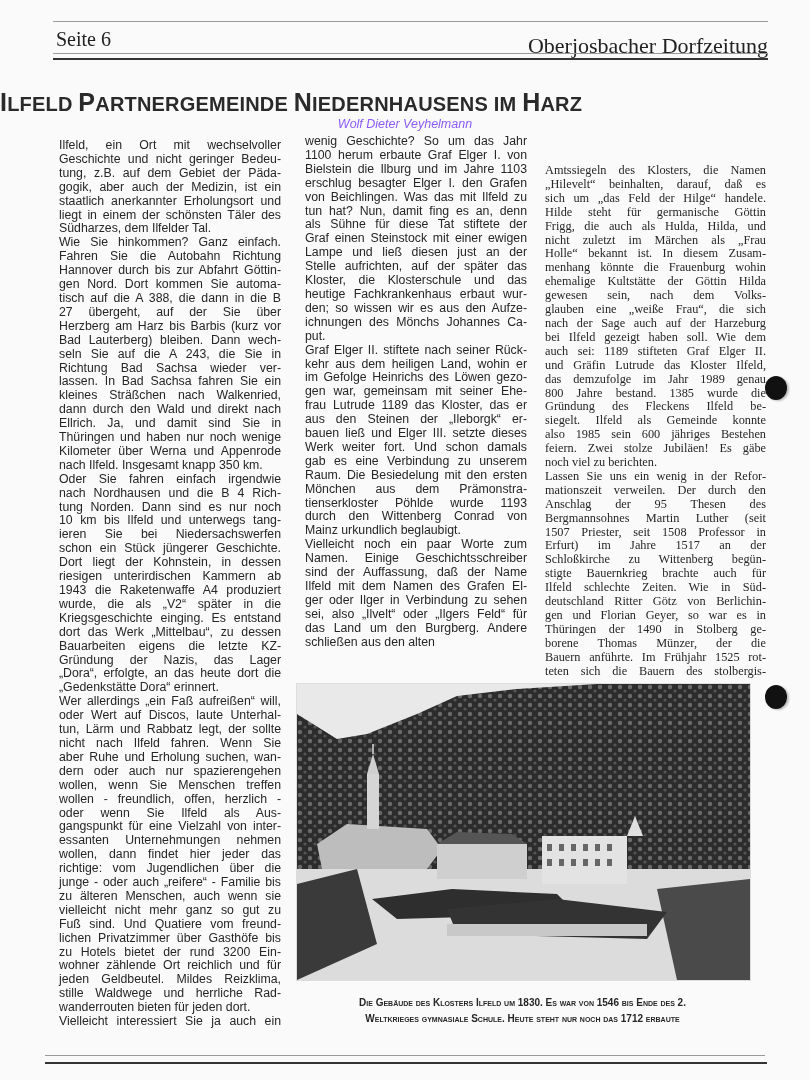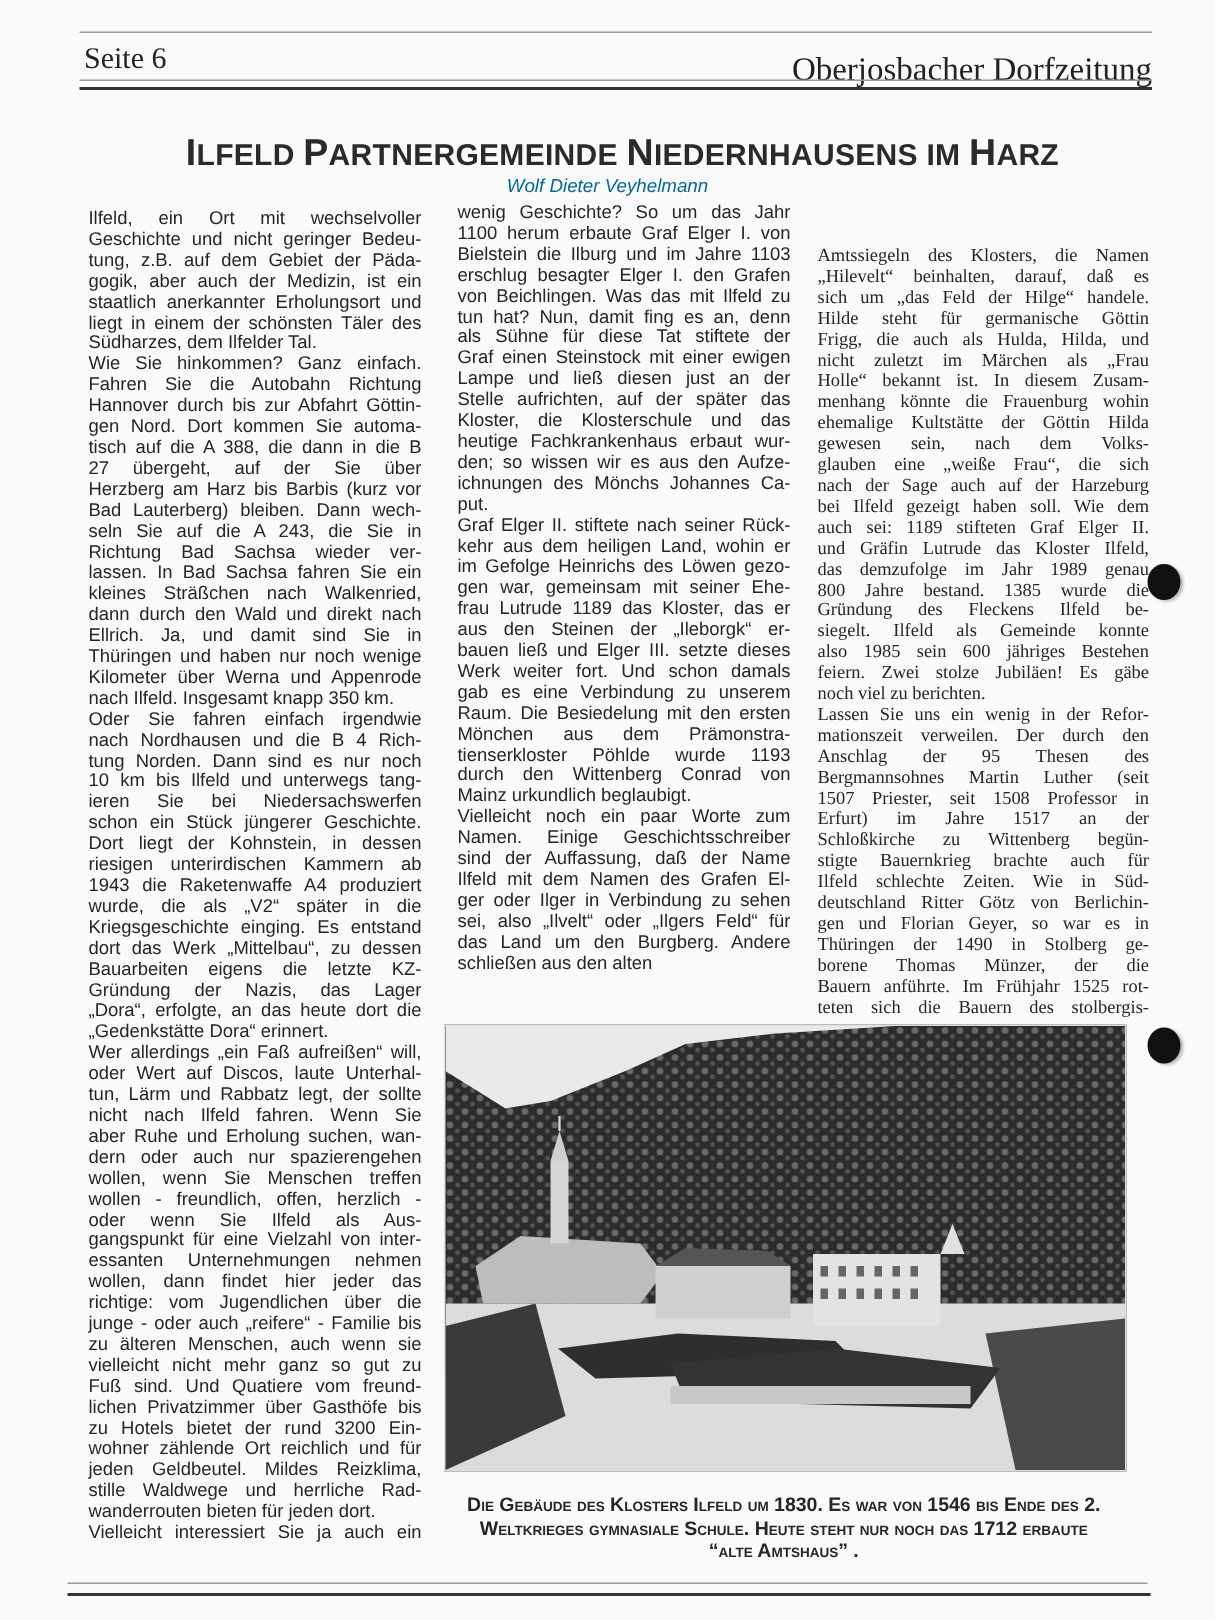--- a/index.html
+++ b/index.html
@@ -5,41 +5,41 @@
   html, body { margin: 0; padding: 0; }
   body {
     width: 810px; height: 1080px; background: #fafafa; position: relative; overflow: hidden;
     color: #222; font-family: "Liberation Sans", sans-serif;
   }
   .rule-thin { position: absolute; height: 1px; background: #9a9a9a; }
   .rule-thick { position: absolute; height: 2px; background: #333; }
   .header-left { position: absolute; left: 56px; top: 28px; font-family: "Liberation Serif", serif; font-size: 20px; color: #222; }
   .header-right { position: absolute; right: 42px; top: 33px; font-family: "Liberation Serif", serif; font-size: 22px; color: #222; }
   .title {
-    position: absolute; left: 0; width: 706px; top: 88px; text-align: right;
+    position: absolute; left: 0; width: 706px; top: 88px; text-align: left;
     font-family: "Liberation Sans", sans-serif; font-weight: bold; font-size: 20px;
     letter-spacing: 0.2px; color: #2a2a2a; font-variant: small-caps;
   }
   .title .cap { font-size: 25px; }
-  .author { position: absolute; left: 0; width: 810px; top: 117px; text-align: center; font-style: italic; font-size: 12.5px; color: #0369a1; }
+  .author { position: absolute; left: 0; width: 810px; top: 117px; text-align: center; font-style: italic; font-size: 12.5px; color: #8b5cf6; }
   .col {
     position: absolute; font-size: 12.3px; line-height: 13.9px; text-align: justify; color: #262626;
   }
   .col .ln { display: block; text-align: justify; text-align-last: justify; white-space: nowrap; }
   .col .ln.last { text-align-last: left; }
   #col1 { left: 59px; top: 139px; width: 222px; }
   #col2 { left: 305px; top: 135px; width: 222px; }
   #col3 { left: 545px; top: 164px; width: 221px; font-family: Liberation Serif, serif; }
   .figure {
     position: absolute; left: 296px; top: 683px; width: 453px; height: 296px;
     background: #3a3a3a; overflow: hidden; border: 1px solid #ddd;
   }
   .caption {
     position: absolute; left: 296px; width: 453px; top: 995px; text-align: center;
-    font-weight: bold; font-size: 13px; line-height: 15.5px; color: #262626; font-variant: small-caps;
+    font-weight: bold; font-size: 10px; line-height: 15.5px; color: #262626; font-variant: small-caps;
   }
   .punch { position: absolute; width: 22px; height: 24px; border-radius: 50%; background: #111; box-shadow: 2px 1px 2px #bbb; }
 </style>
 </head>
 <body>
 
 <div class="rule-thin" style="left:53px; top:21px; width:715px;"></div>
 <div class="header-left">Seite 6</div>
 <div class="header-right">Oberjosbacher Dorfzeitung</div>
 <div class="rule-thin" style="left:53px; top:53px; width:715px;"></div>
@@ -234,20 +234,19 @@
     <path d="M140 160 L160 148 L215 150 L230 160 Z" fill="#555"></path>
     <path d="M75 215 L155 205 L260 210 L280 230 L100 235 Z" fill="#2e2e2e"></path>
     <path d="M150 225 L260 215 L370 228 L350 255 L160 250 Z" fill="#333"></path>
     <rect x="150" y="240" width="200" height="12" fill="#c8c8c8"></rect>
   </svg>
 </div>
 
 <div class="caption">
   <div>Die Gebäude des Klosters Ilfeld um 1830. Es war von 1546 bis Ende des 2.</div>
   <div>Weltkrieges gymnasiale Schule. Heute steht nur noch das 1712 erbaute</div>
-  <div>“alte Amtshaus” .</div>
 </div>
 
 <div class="punch" style="left:765px; top:376px;"></div>
 <div class="punch" style="left:765px; top:685px;"></div>
 
 <div class="rule-thin" style="left:45px; top:1055px; width:720px;"></div>
 <div class="rule-thick" style="left:45px; top:1062px; width:722px;"></div>
 
 </body></html>

